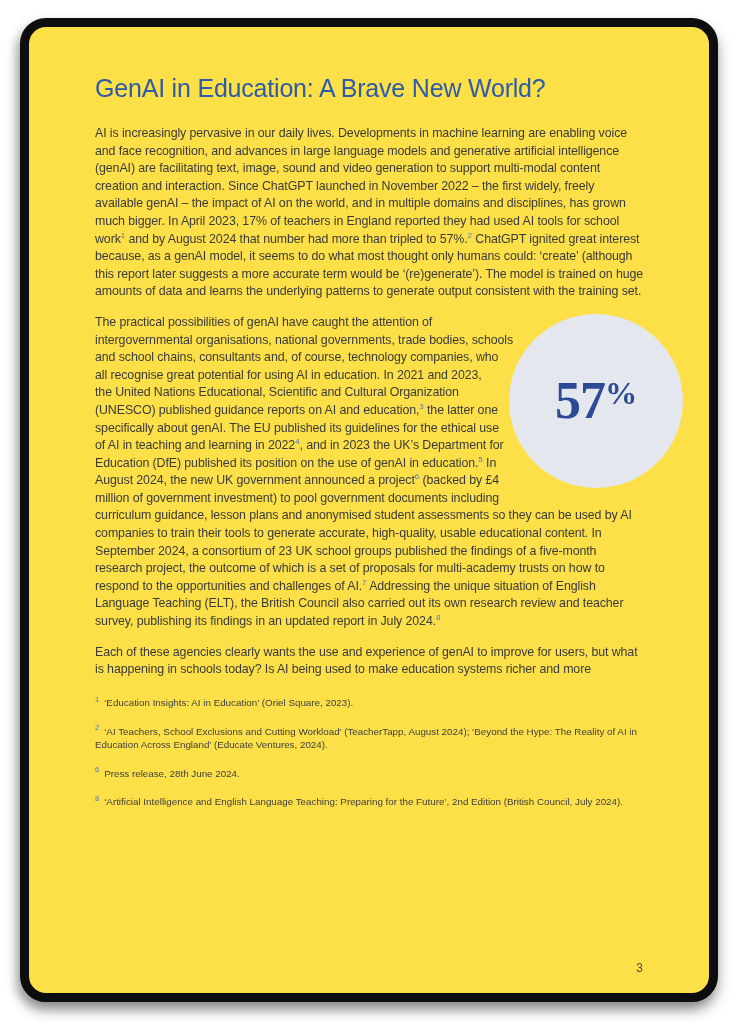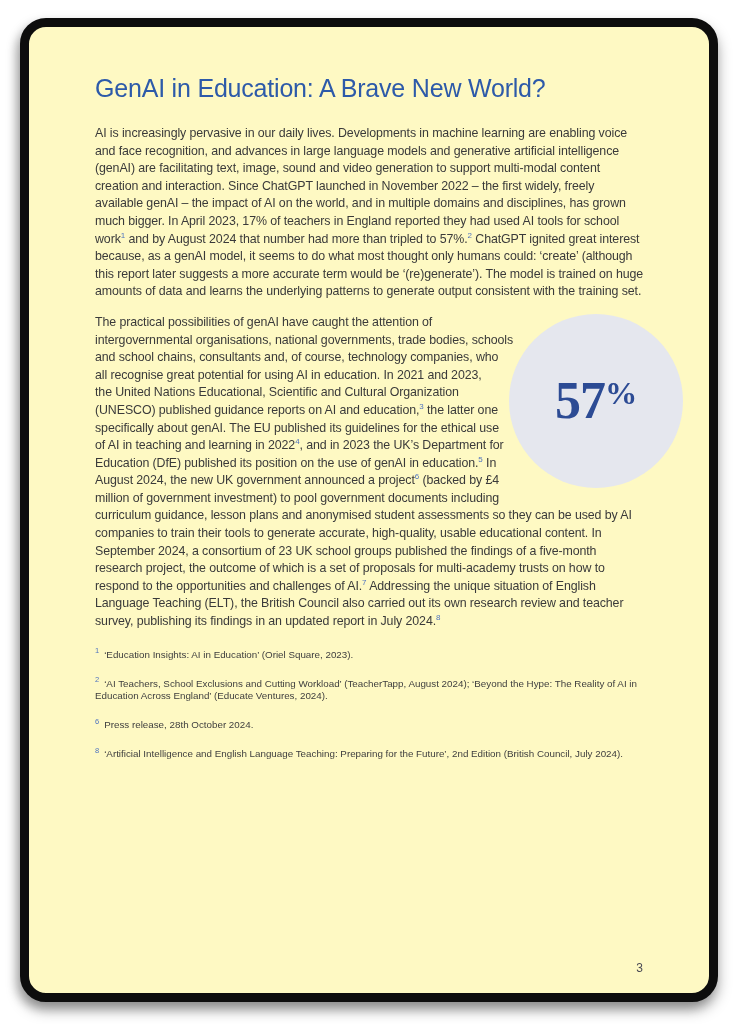--- a/index.html
+++ b/index.html
@@ -15,21 +15,21 @@
     width: 738px;
     height: 1024px;
   }
   .page {
     position: absolute;
     left: 20px;
     top: 18px;
     right: 20px;
     bottom: 22px;
     box-sizing: border-box;
-    background: #fef9c3;
+    background: #fde047;
     border: 9px solid var(--page-border, #0d0d0d);
     border-radius: 26px;
     box-shadow: 0 8px 14px rgba(0,0,0,0.35), -4px 6px 10px rgba(0,0,0,0.18);
     padding: 46px 64px 0 66px;
     overflow: hidden;
   }
   h1.doc-title {
     margin: 0 0 22px 0;
     font-size: 25px;
     font-weight: 400;
@@ -116,24 +116,25 @@
   <div class="page">
 
     <h1 class="doc-title">GenAI in Education: A Brave New World?</h1>
 
     <p class="body-p"><span>AI is increasingly pervasive in our daily lives. Developments in machine learning are enabling voice and face recognition, and advances in large language models and generative artificial intelligence (genAI) are facilitating text, image, sound and video generation to support multi-modal content creation and interaction. Since ChatGPT launched in November 2022 – the first widely, freely available genAI – the impact of AI on the world, and in multiple domains and disciplines, has grown much bigger. In April 2023, 17% of teachers in England reported they had used AI tools for school work</span><sup class="ref">1</sup><span> and by August 2024 that number had more than tripled to 57%.</span><sup class="ref">2</sup><span> ChatGPT ignited great interest because, as a genAI model, it seems to do what most thought only humans could: ‘create’ (although this report later suggests a more accurate term would be ‘(re)generate’). The model is trained on huge amounts of data and learns the underlying patterns to generate output consistent with the training set.</span></p>
 
     <p class="body-p"><span class="stat-circle">
           <span class="stat-value"><span>57</span><span class="stat-pct">%</span></span>
         </span><span>The practical possibilities of genAI have caught the attention of intergovernmental organisations, national governments, trade bodies, schools and school chains, consultants and, of course, technology companies, who all recognise great potential for using AI in education. In 2021 and 2023, the United Nations Educational, Scientific and Cultural Organization (UNESCO) published guidance reports on AI and education,</span><sup class="ref">3</sup><span> the latter one specifically about genAI. The EU published its guidelines for the ethical use of AI in teaching and learning in 2022</span><sup class="ref">4</sup><span>, and in 2023 the UK’s Department for Education (DfE) published its position on the use of genAI in education.</span><sup class="ref">5</sup><span> In August 2024, the new UK government announced a project</span><sup class="ref">6</sup><span> (backed by £4 million of government investment) to pool government documents including curriculum guidance, lesson plans and anonymised student assessments so they can be used by AI companies to train their tools to generate accurate, high-quality, usable educational content. In September 2024, a consortium of 23 UK school groups published the findings of a five-month research project, the outcome of which is a set of proposals for multi-academy trusts on how to respond to the opportunities and challenges of AI.</span><sup class="ref">7</sup><span> Addressing the unique situation of English Language Teaching (ELT), the British Council also carried out its own research review and teacher survey, publishing its findings in an updated report in July 2024.</span><sup class="ref">8</sup></p>
 
+    <p class="body-p">Each of these agencies clearly wants the use and experience of genAI to improve for users, but what is happening in schools today? Is AI being used to make education systems richer and more</p>
 
     <div class="footnotes">
       <p class="fn"><sup class="fn-num">1</sup><span class="fn-text">‘Education Insights: AI in Education’ (Oriel Square, 2023).</span></p>
       <p class="fn"><sup class="fn-num">2</sup><span class="fn-text">‘AI Teachers, School Exclusions and Cutting Workload’ (TeacherTapp, August 2024); ‘Beyond the Hype: The Reality of AI in Education Across England’ (Educate Ventures, 2024).</span></p>
-      <p class="fn"><sup class="fn-num">6</sup><span class="fn-text">Press release, 28th October 2024.</span></p>
+      <p class="fn"><sup class="fn-num">6</sup><span class="fn-text">Press release, 28th June 2024.</span></p>
       <p class="fn"><sup class="fn-num">8</sup><span class="fn-text">‘Artificial Intelligence and English Language Teaching: Preparing for the Future’, 2nd Edition (British Council, July 2024).</span></p>
     </div>
 
     <div class="page-number">3</div>
 
   </div>
 </div>
 
 </body></html>

